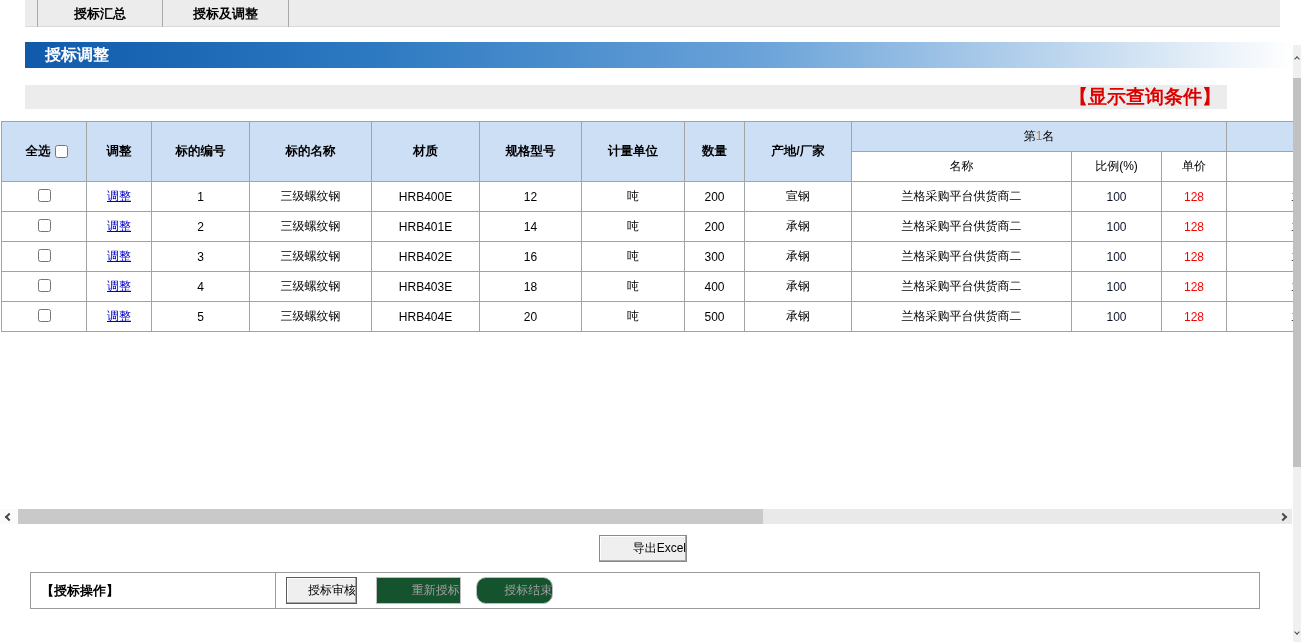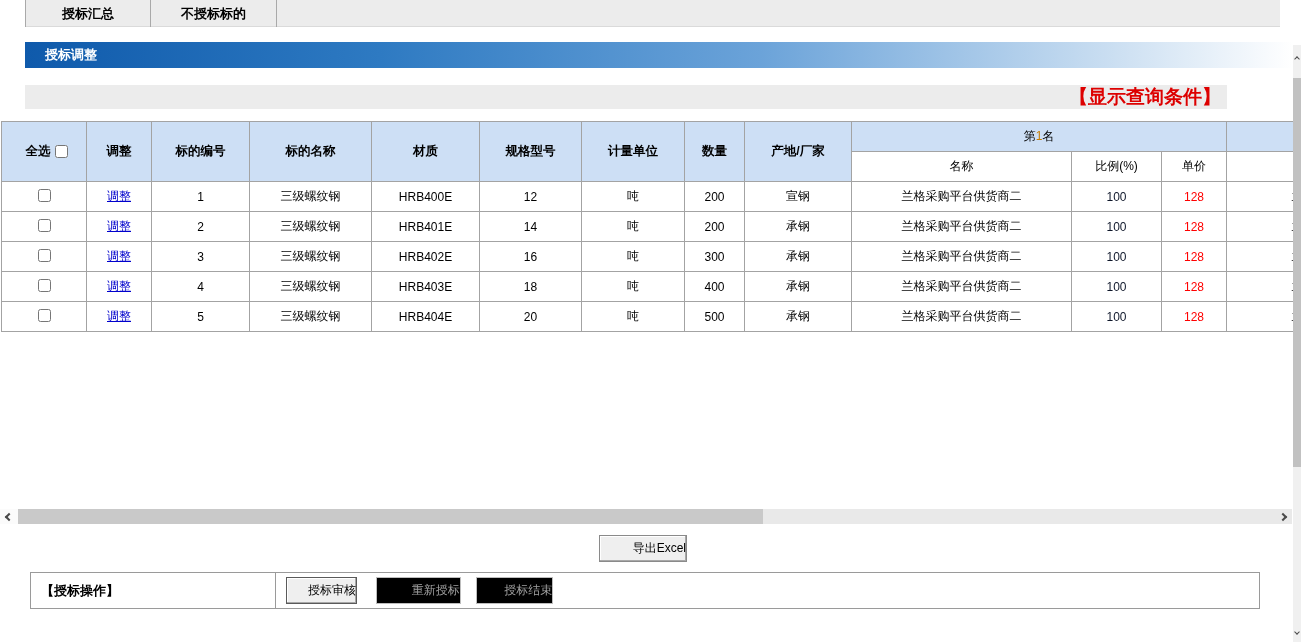--- a/index.html
+++ b/index.html
@@ -6,33 +6,33 @@
   html,body { width:1301px; height:642px; }
   body {
     position:relative; overflow:hidden; background:#ffffff;
     font-family:"Liberation Sans","DejaVu Sans",sans-serif;
     -webkit-font-smoothing:antialiased;
   }
 
   
   .tabbar {
     position:absolute; left:25px; top:0; width:1255px; height:27px;
-    background:#ececec; border-bottom:1px solid #dadada; display:flex;
+    background:#ececec; border-bottom:1px solid #dadada; display:flex;padding-left:12px;
   }
   .tab {
     width:126px; height:27px; display:flex; align-items:center; justify-content:center;
     font-size:13px; font-weight:bold; color:#000; border-right:1px solid #a9a9a9; cursor:pointer;
   }
   .tab:first-child { border-left:1px solid #a9a9a9; }
 
   
   .title-bar {
     position:absolute; left:25px; top:42px; width:1268px; height:26px;
     background:linear-gradient(to right,#0f5aab 0%,#2e7ac2 28%,#6ba3d9 58%,#c8ddf1 85%,#ffffff 100%);
-    color:#ffffff; font-size:13px; font-weight:bold; line-height:26px; padding-left:20px;
+    color:#ffffff; font-size:16px; font-weight:bold; line-height:26px; padding-left:20px;
   }
 
   
   .filter-bar { position:absolute; left:25px; top:85px; width:1202px; height:24px; background:#ececec; }
   .filter-link {
     position:absolute; right:6px; top:0; line-height:24px;
     color:#dd0000; font-weight:bold; font-size:19px; cursor:pointer; text-decoration:none;
   }
 
   
@@ -74,45 +74,45 @@
 
   
   .btn {
     display:inline-block; text-align:right; font-size:12px; color:#000;
     background:#efefef; border:1px solid #8a8a8a;
     box-shadow:inset -1px -1px 0 #a8a8a8, inset 1px 1px 0 #ffffff;
     padding:4px 0; cursor:pointer; vertical-align:middle;
   }
   .btn.dark { border-color:#5a5a5a; }
   .btn.disabled {
-    color:#a0a0a0; border:1px solid #bdbdbd; background:#000000; box-shadow:none; cursor:default;
+    color:#a0a0a0; border:1px solid #bdbdbd; background:#14532d; box-shadow:none; cursor:default;
   }
   .export-btn { position:absolute; left:599px; top:535px; width:88px; }
 
   
   table.actions {
     position:absolute; left:30px; top:572px; width:1230px;
     border-collapse:collapse; background:#fff;
   }
   table.actions td { border:1px solid #9a9a9a; font-size:13px; vertical-align:middle; }
   td.act-label { width:245px; font-weight:bold; padding-left:10px; }
   td.act-btns { padding:4px 0 4px 10px; }
   .row1 td { height:32px; } .row2 td { height:30px; }
   .w152 { width:152px; } .w71 { width:71px; } .w85 { width:85px; } .w77 { width:77px; }
-  .gap15 { margin-left:15px; } .gap12 { margin-left:12px; }
+  .gap15 { margin-left:15px; } .gap12 { margin-left:12px;border-radius:10px; }
 </style>
 </head>
 <body>
 
 <div class="tabbar">
   <div class="tab">
       <span>授标汇总</span>
     </div>
   <div class="tab">
-      <span>不授标标的</span>
+      <span>授标及调整</span>
     </div>
 </div>
 
 <div class="title-bar">
   <span>授标调整</span>
 </div>
 
 <div class="filter-bar">
   <a class="filter-link">【显示查询条件】</a>
 </div>

